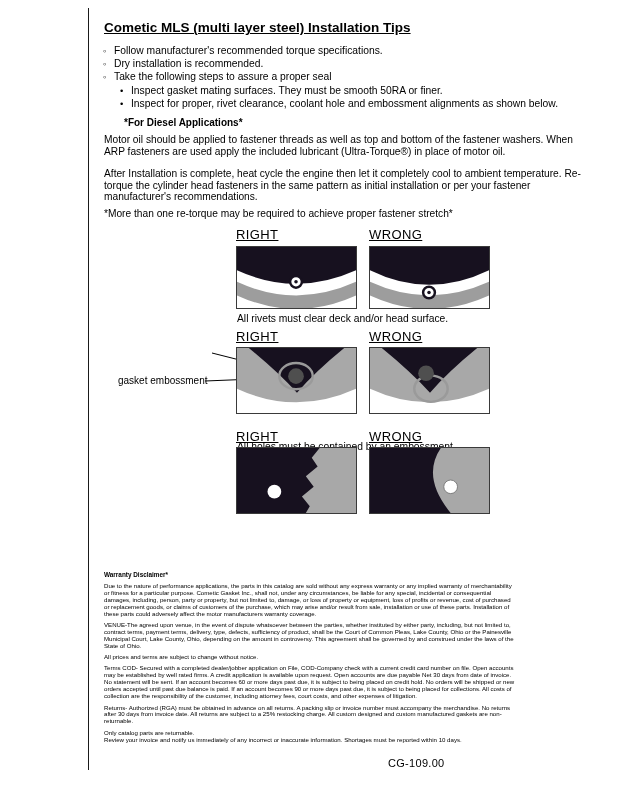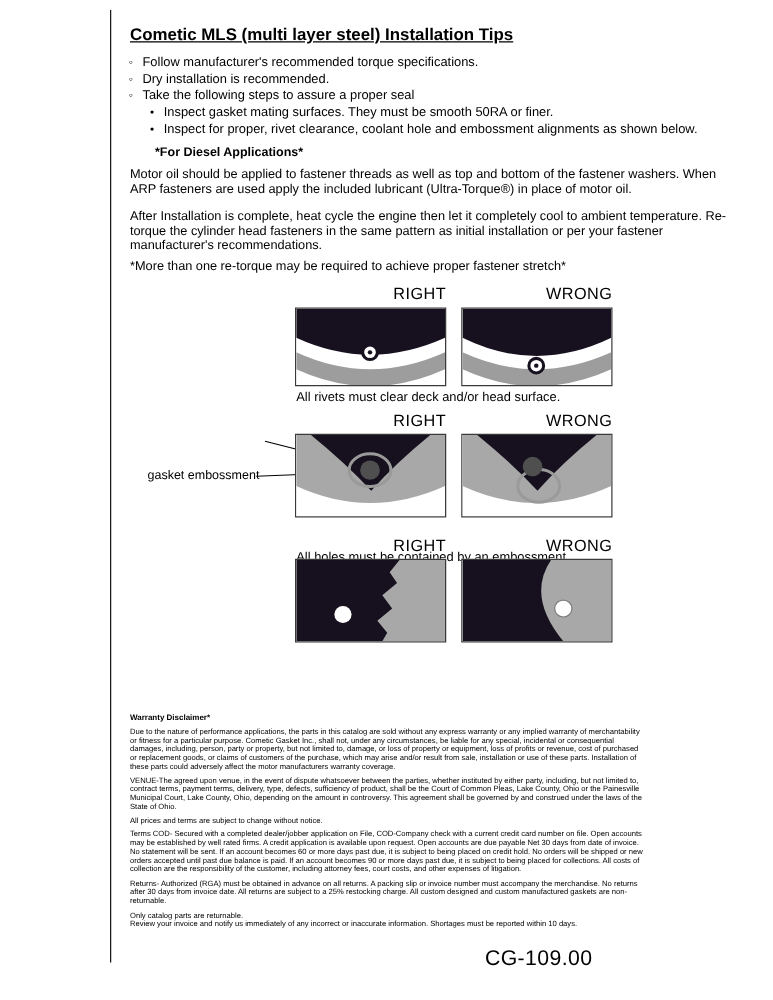--- a/index.html
+++ b/index.html
@@ -15,21 +15,21 @@
   .tip { display:flex; }
   .tip .b { width:11px; flex:0 0 11px; font-size:9.5px; text-align:left; }
   .tip.sub { padding-left:17px; }
 
   .diesel-h { position:absolute; left:104px; top:117px; font-size:10px; font-weight:bold;margin-left:20px; }
   .para { position:absolute; left:104px; width:482px; font-size:10.2px; line-height:11.6px; }
   .p1 { top:134px; }
   .p2 { top:168px; }
   .note { top:208px; }
 
-  .hdr { position:absolute; width:121px; text-align:right; font-size:13px; letter-spacing:0.4px; }
+  .hdr { position:absolute; width:121px; text-align:left; font-size:13px; letter-spacing:0.4px;text-decoration:underline; }
   .colL { left:236px; } .colR { left:369px; }
   .r1h { top:227px; } .r2h { top:329px; } .r3h { top:429px; }
 
   .dbox { position:absolute; width:121px; border:1px solid #3a3a3a; background:#fff; }
   .r1 { top:246px; height:63px; }
   .r2 { top:347px; height:67px; }
   .r3 { top:447px; height:67px; }
   .dbox svg { display:block; width:100%; height:100%; }
 
   .cap { position:absolute; left:237px; font-size:10.3px; line-height:12px; }
@@ -40,21 +40,21 @@
   .lbl { position:absolute; font-size:10px; line-height:11px; }
   .lbl-coolant { left:142px; top:341px; width:80px; }
   .lbl-emboss  { left:118px; top:375px; white-space:nowrap; }
   .leaders { position:absolute; left:196px; top:345px; width:115px; height:42px; pointer-events:none; }
 
   .disc { position:absolute; left:104px; top:572px; width:412px; font-size:6.1px; line-height:6.9px; }
   .disc h3 { font-size:6.4px; font-weight:bold; margin-bottom:4px; }
   .disc p { margin-bottom:4.5px; }
   .disc p.tight { margin-bottom:0.5px; }
 
-  .footer { position:absolute; left:388px; top:757px; font-size:17px; letter-spacing:0.3px; }
+  .footer { position:absolute; left:388px; top:757px; font-size:11px; letter-spacing:0.3px; }
 </style>
 </head>
 <body>
 
 <div class="page">
 
   <div class="rule"></div>
 
   <h1 class="title">Cometic MLS (multi layer steel) Installation Tips</h1>
 

